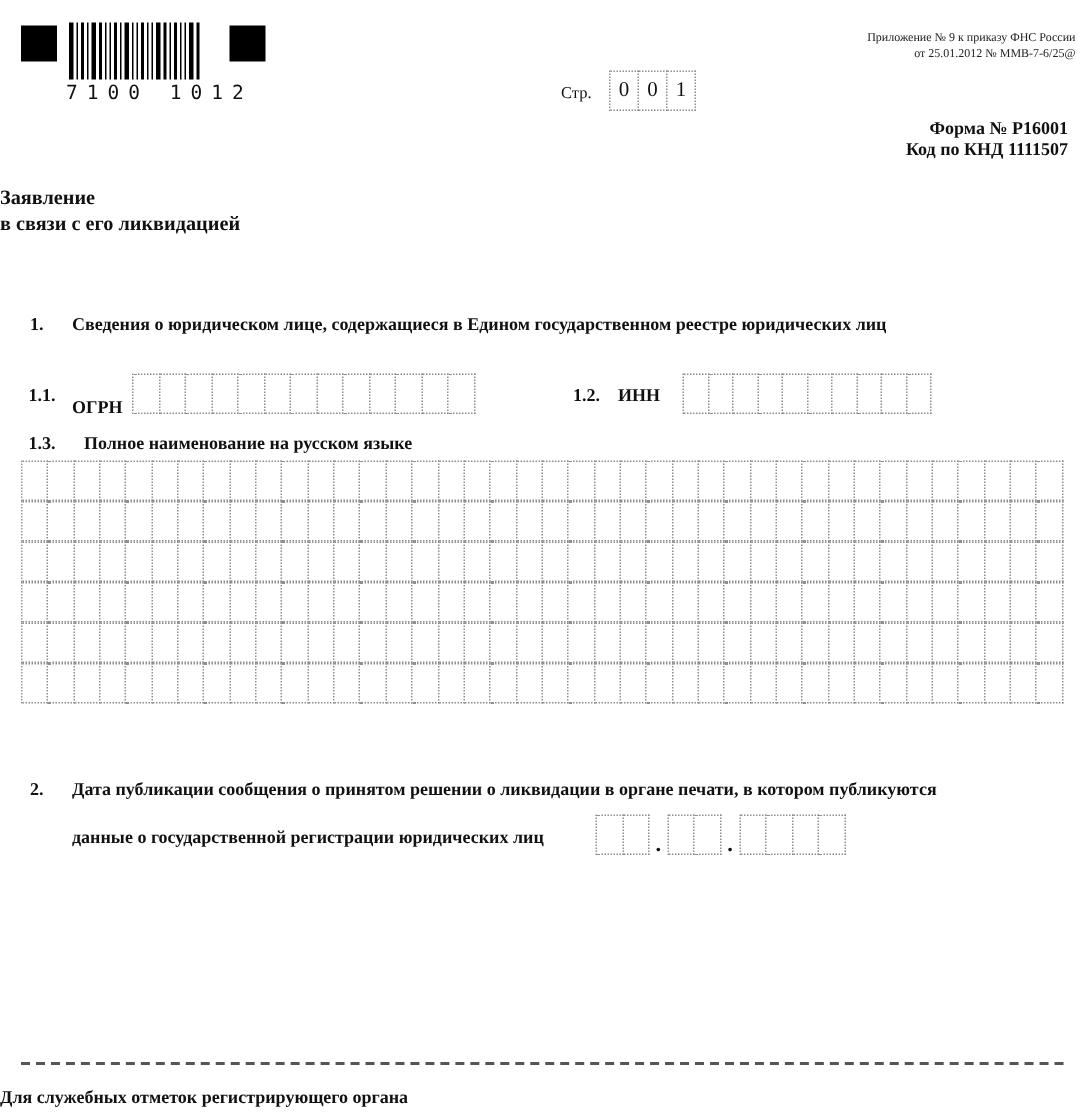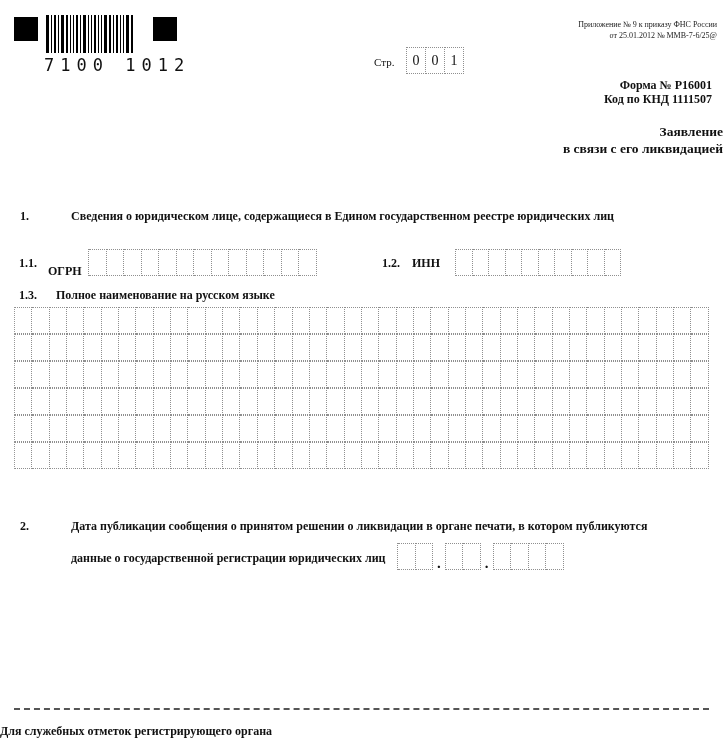--- a/index.html
+++ b/index.html
@@ -11,21 +11,21 @@
   }
   .abs { position:absolute; }
 
   
   .corner-sq { width:24px; height:24px; background:#000; }
   .bars { display:flex; height:38px; align-items:stretch; }
   .bars i { display:block; background:#000; margin-right:2px; }
   .bar-num {
     width:100px; text-align:center;
     font-family:"DejaVu Sans Mono","Liberation Mono",monospace;
-    font-size:17px; letter-spacing:6px; white-space:nowrap;
+    font-size:13px; letter-spacing:6px; white-space:nowrap;
   }
 
   
   .appendix { width:218px; text-align:right; font-size:8px; line-height:11px; color:#222; }
   .form-code { text-align:right; font-weight:bold; font-size:12px; line-height:14px; }
 
   
   .page-label { font-size:11px; }
 
   
@@ -33,24 +33,24 @@
   .cell {
     display:block; border:1px dotted #8f8f8f; border-left:none;
     height:27px; text-align:center; font-size:14px; line-height:25px;
   }
   .pagecells .cell { width:19px; }
   .ogrn-cells .cell { width:17.5px; }
   .inn-cells  .cell { width:16.5px; }
   .date-cells .cell { width:17.5px; }
 
   
-  .title { left:0; width:723px; text-align:right; font-weight:bold; font-size:13.5px; line-height:16.5px; }
+  .title { left:0; width:723px; text-align:left; font-weight:bold; font-size:13.5px; line-height:16.5px; }
 
   .sec-num   { font-weight:bold; font-size:12px; }
-  .sec-text  { font-weight:bold; font-size:12px;margin-left:23px; }
+  .sec-text  { font-weight:bold; font-size:12px; }
   .lbl       { font-size:12px;font-weight:bold; }
 
   
   .name-grid { width:695px; }
   .grid-row { display:flex; border-left:1px dotted #979797; }
   .grid-row .cell { flex:1; height:27px; }
 
   
   .date-wrap { display:flex; align-items:flex-end; }
   .date-dot { font-weight:bold; font-size:15px; line-height:13px; margin:0 4px; }

